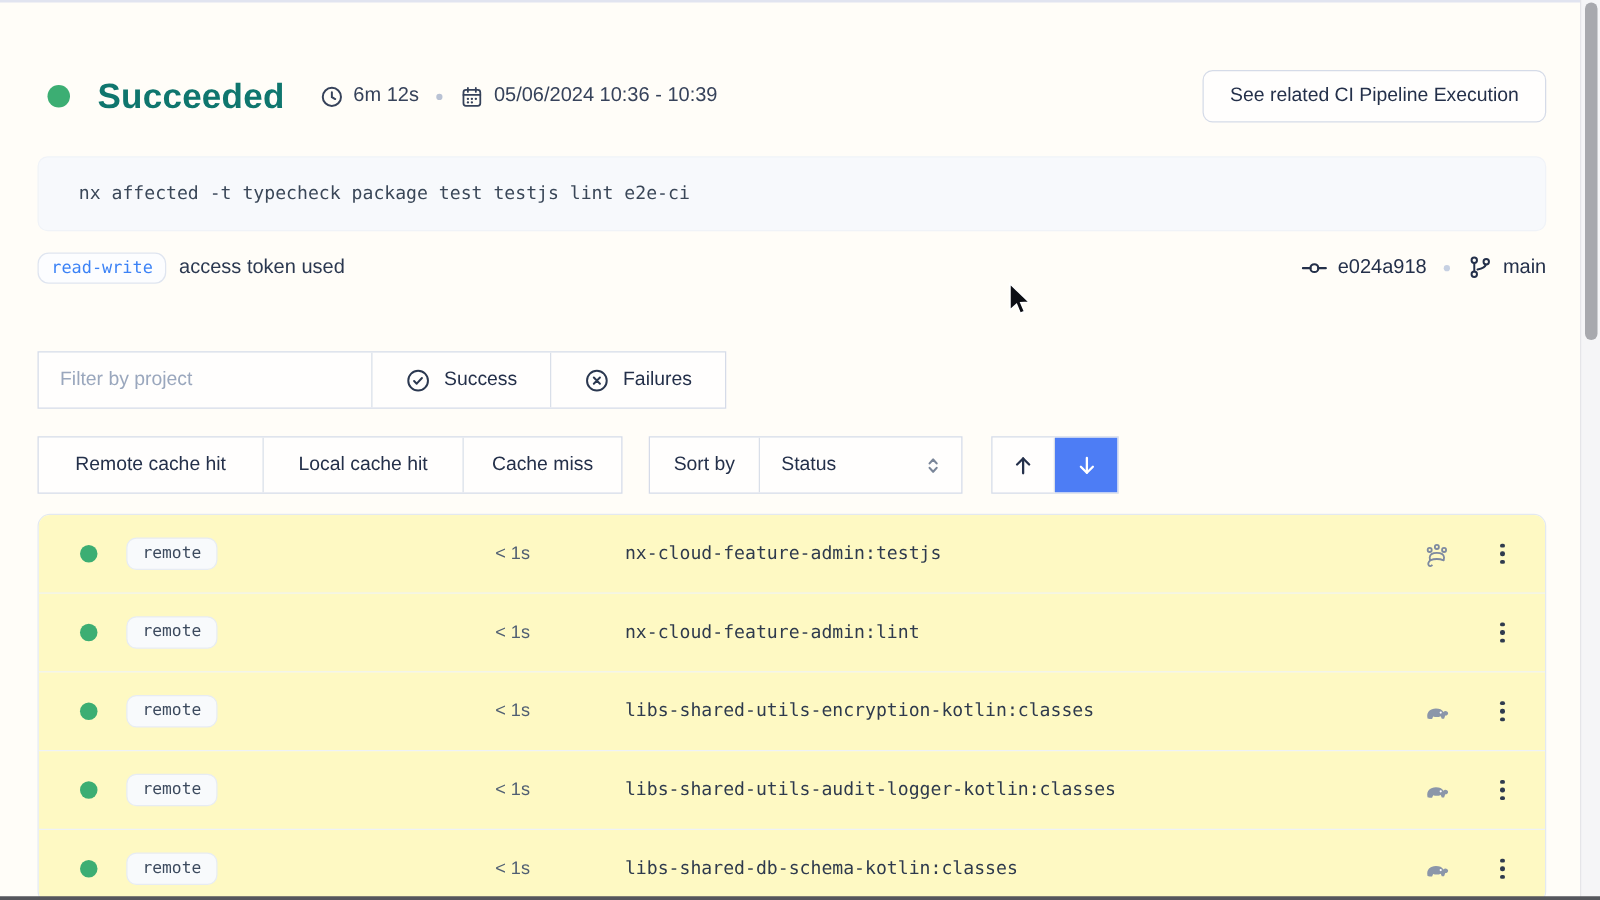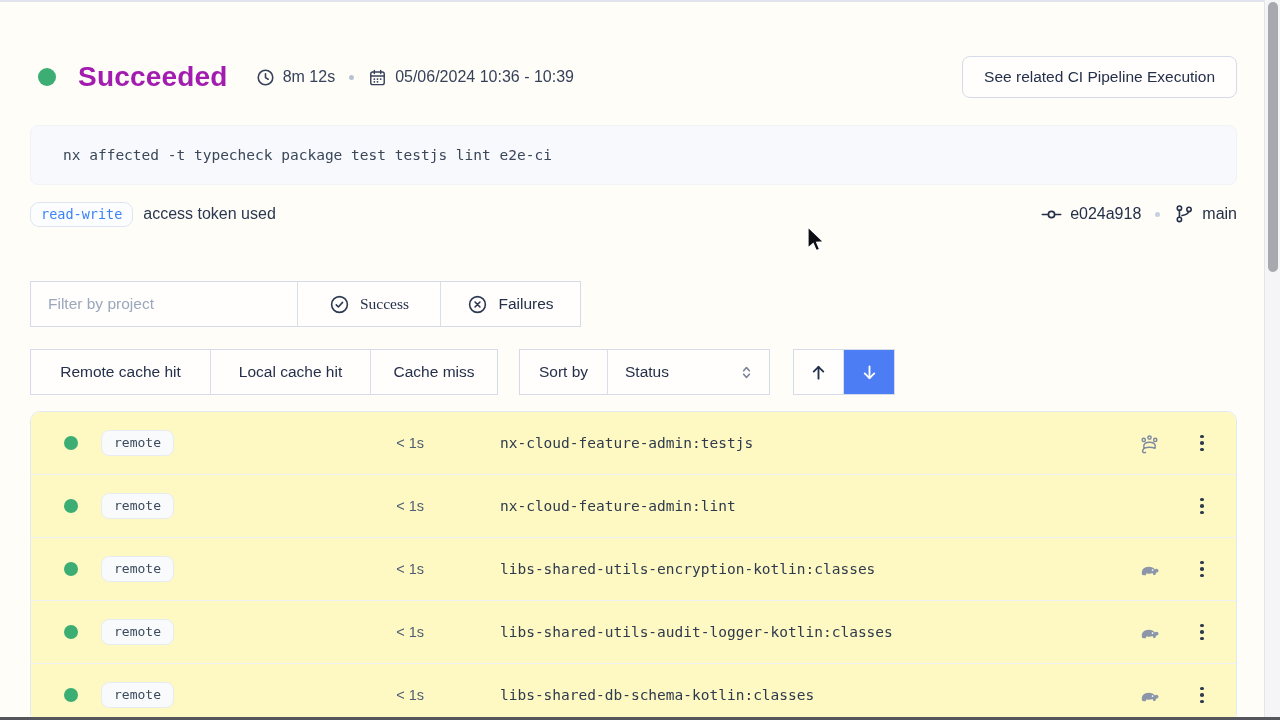--- a/index.html
+++ b/index.html
@@ -10,21 +10,21 @@
     font-family:"Liberation Sans", sans-serif; color:#22304a;
   }
   .topline { position:absolute; top:0; left:0; right:0; height:2px; background:#e1e4f0; }
   .bottomline { position:absolute; bottom:0; left:0; right:0; height:3px; background:#55565c; z-index:40; }
 
   .content { position:absolute; left:30px; right:43px; top:0; }
 
   
   .hdr { margin-top:55px; display:flex; align-items:center; height:44px; }
   .status-dot { width:18px; height:18px; border-radius:50%; background:#3cae73; margin-left:8px; flex:none; }
-  .title { font-size:28px; font-weight:600; color:#a21caf; margin-left:22px; letter-spacing:.2px; }
+  .title { font-size:28px; font-weight:600; color:#0f766e; margin-left:22px; letter-spacing:.2px; }
   .meta { display:flex; align-items:center; margin-left:28px; gap:8px; font-size:16px; color:#36425a; }
   .meta svg { display:block; }
   .sep-dot { width:5px; height:5px; border-radius:50%; background:#b9c2d4; margin:0 6px; }
   .hdr-spacer { flex:1; }
   .related-btn {
     height:42px; padding:0 21px; background:#fffefd; border:1px solid #d5dbe8;
     border-radius:8px; font-size:15.5px; color:#24304a; font-weight:500;
     display:flex; align-items:center; cursor:pointer; font-family:inherit;
   }
 
@@ -46,21 +46,21 @@
 
   
   .filter-row { margin-top:53px; display:flex; }
   .seg-group { display:flex; height:46px; background:#fffefd; border:1px solid #d5dbe8; border-radius:0; overflow:hidden; }
   .seg { display:flex; align-items:center; justify-content:center; gap:10px;
          font-size:15.5px; color:#24304a; font-weight:500; border-right:1px solid #d9dfe9; cursor:pointer; }
   .seg:last-child { border-right:none; }
   .filter-input { width:267px; border:none; outline:none; background:transparent; padding:0 17px;
                   font-size:15.5px; color:#24304a; font-family:inherit; border-right:1px solid #d9dfe9; }
   .filter-input::placeholder { color:#9aa7bd; }
-  .seg-success { width:143px;font-family:Liberation Serif, serif; }
+  .seg-success { width:143px; }
   .seg-failures { width:139px; }
 
   .cache-row { margin-top:22px; display:flex; align-items:center; }
   .seg-remote { width:180px; } .seg-local { width:160px; } .seg-miss { width:126px; }
   .sort-group { margin-left:21px; }
   .seg-sortby { width:88px; cursor:default; }
   .seg-status { width:161px; justify-content:flex-start; padding:0 14px 0 17px; position:relative; }
   .seg-status .updown { margin-left:auto; }
   .arrow-group { margin-left:23px; }
   .seg-arrow { width:50px; }
@@ -94,21 +94,21 @@
   <div class="content">
 
     <div class="hdr">
       <span class="status-dot"></span>
       <span class="title">Succeeded</span>
       <span class="meta">
         <svg width="19" height="19" viewBox="0 0 24 24" fill="none" stroke="#36425a" stroke-width="2" stroke-linecap="round">
             <circle cx="12" cy="12" r="9.2"></circle>
             <path d="M12 7.2v5l3.4 2"></path>
           </svg>
-        <span>8m 12s</span>
+        <span>6m 12s</span>
         <span class="sep-dot"></span>
         <svg width="19" height="19" viewBox="0 0 24 24" fill="none" stroke="#36425a" stroke-width="1.8" stroke-linecap="round">
             <rect x="3.5" y="5" width="17" height="16" rx="2.5"></rect>
             <path d="M8 3v4M16 3v4M3.5 10h17"></path>
             <path d="M8 14h.01M12 14h.01M16 14h.01M8 17.5h.01M12 17.5h.01" stroke-width="2.4"></path>
           </svg>
         <span>05/06/2024 10:36 - 10:39</span>
       </span>
       <span class="hdr-spacer"></span>
       <button class="related-btn">See related CI Pipeline Execution</button>

